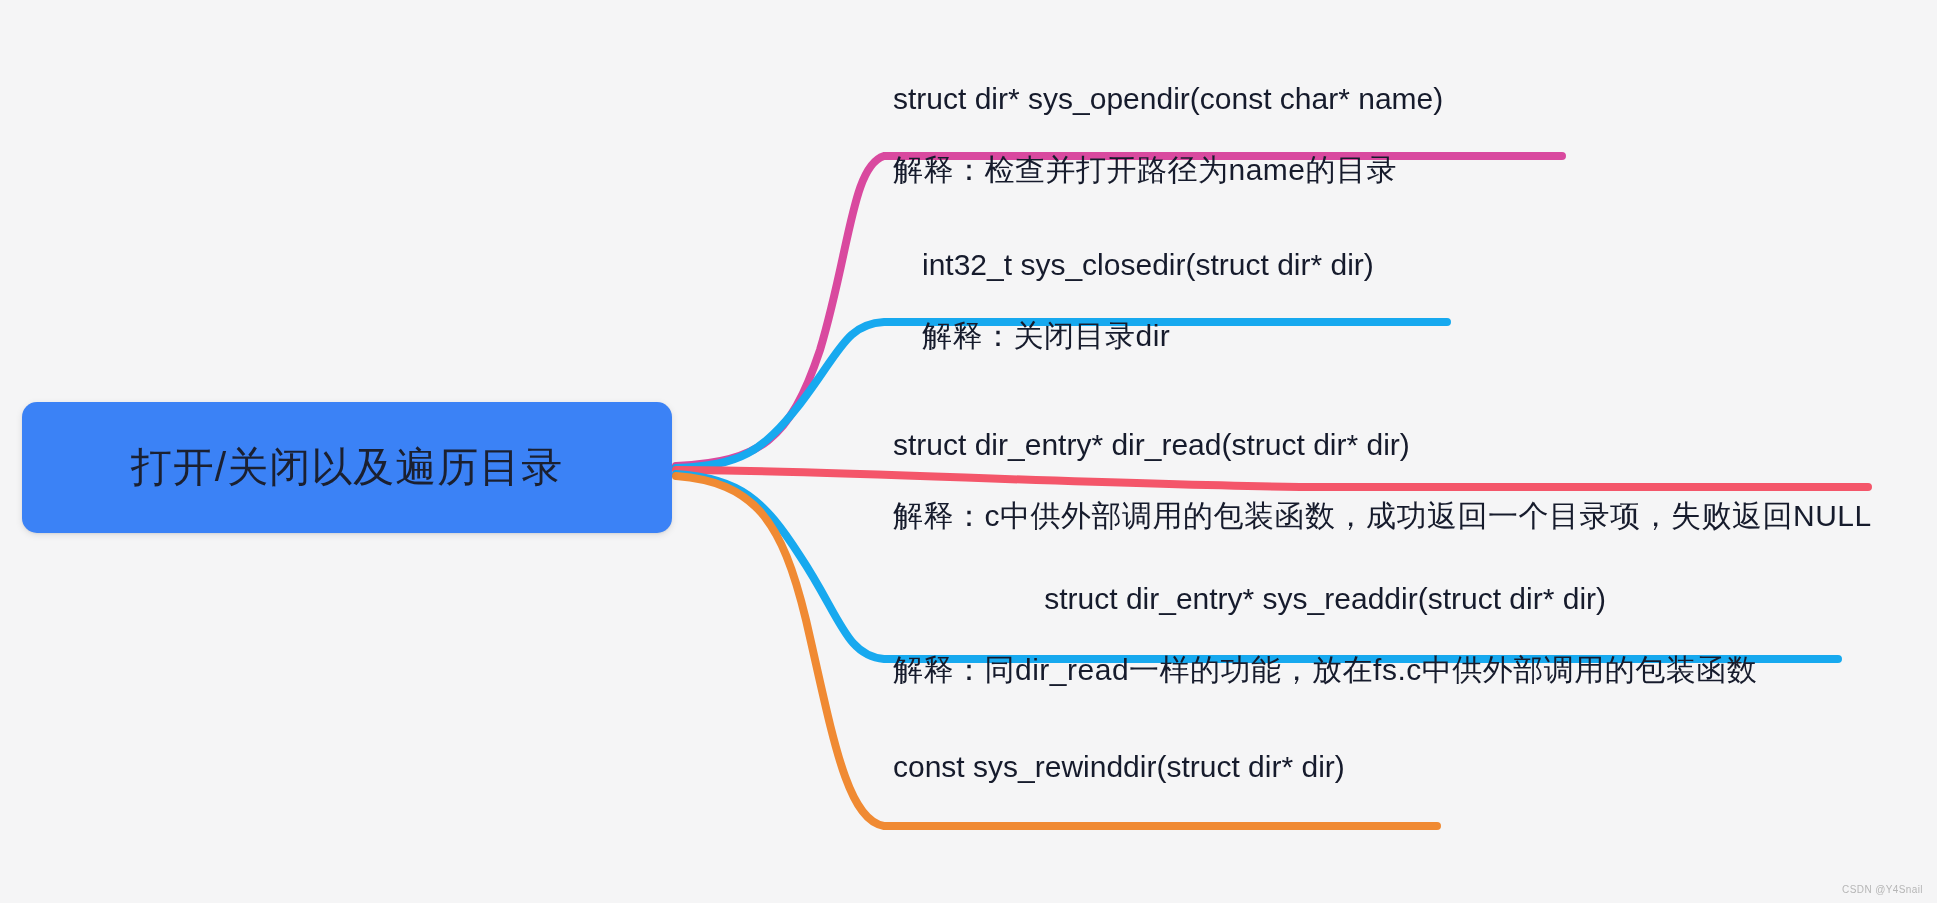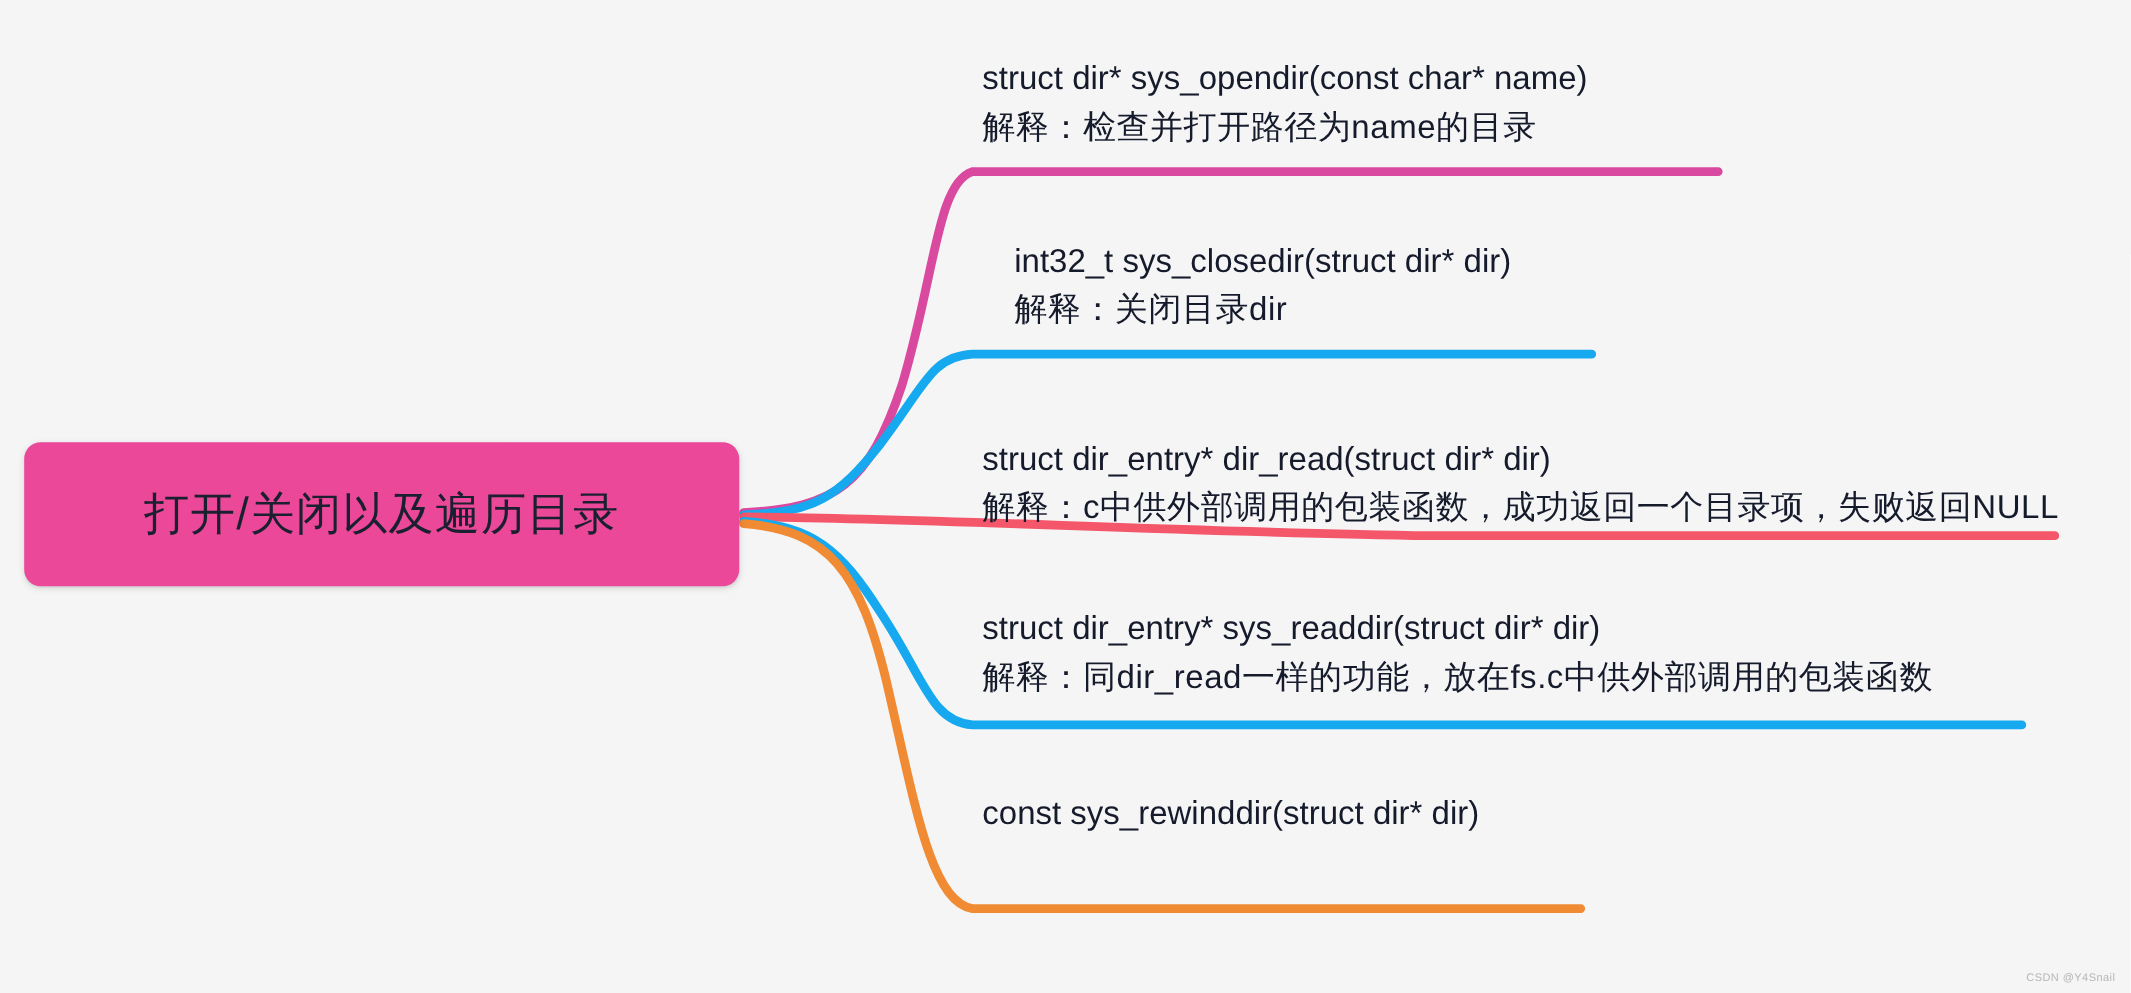--- a/index.html
+++ b/index.html
@@ -15,21 +15,21 @@
     overflow: hidden;
     font-family: "Liberation Sans", "DejaVu Sans", sans-serif;
   }
   
   #root-node {
     position: absolute;
     left: 22px;
     top: 402px;
     width: 650px;
     height: 131px;
-    background: #ec4899;
+    background: #3b82f6;
     border-radius: 15px;
     box-shadow: 0 2px 7px rgba(0,0,0,0.10), 0 1px 2px rgba(0,0,0,0.06);
     display: flex;
     align-items: center;
     justify-content: center;
     box-sizing: border-box;
   }
   #root-node .root-label {
     font-size: 41px;
     color: #1b2030;
@@ -49,20 +49,21 @@
   
   .branch {
     position: absolute;
     box-sizing: border-box;
   }
   .branch .line {
     font-size: 30px;
     line-height: 44px;
     color: #161b2c;
     white-space: nowrap;
+    margin-top: 27px;
   }
   .branch .line.zh {
     letter-spacing: 0.5px;
   }
   
   #watermark {
     position: absolute;
     right: 14px;
     bottom: 8px;
     font-size: 10px;
@@ -101,21 +102,21 @@
   <div class="branch" style="left:922px; top:216px;">
     <div class="line">int32_t sys_closedir(struct dir* dir)</div>
     <div class="line zh">解释：关闭目录dir</div>
   </div>
 
   <div class="branch" style="left:893px; top:396px;">
     <div class="line">struct dir_entry* dir_read(struct dir* dir)</div>
     <div class="line zh">解释：c中供外部调用的包装函数，成功返回一个目录项，失败返回NULL</div>
   </div>
 
-  <div class="branch" style="left:893px; top:550px;">
+  <div class="branch" style="left:893px; top:550px;text-align:center;">
     <div class="line">struct dir_entry* sys_readdir(struct dir* dir)</div>
     <div class="line zh">解释：同dir_read一样的功能，放在fs.c中供外部调用的包装函数</div>
   </div>
 
   <div class="branch" style="left:893px; top:718px;">
     <div class="line">const sys_rewinddir(struct dir* dir)</div>
   </div>
 
   <div id="watermark">CSDN @Y4Snail</div>
 

